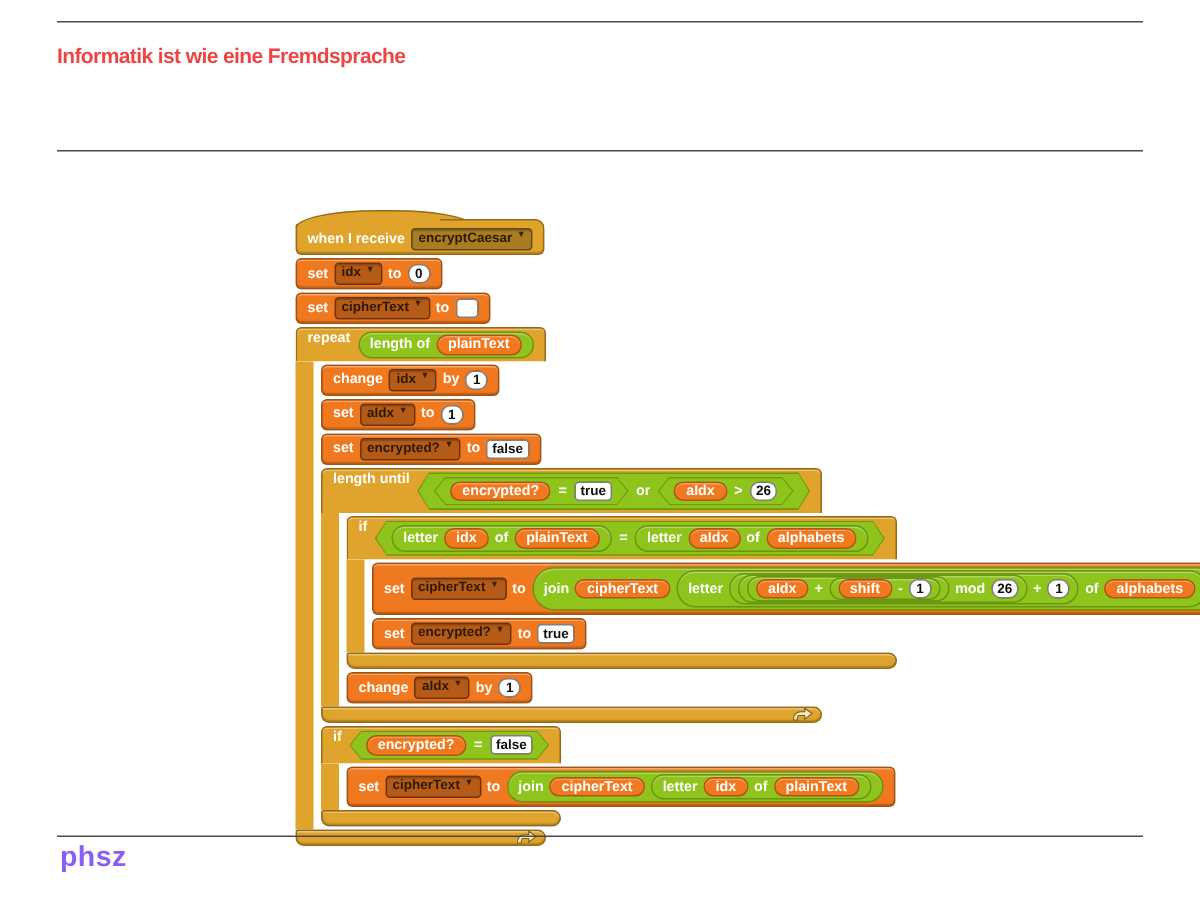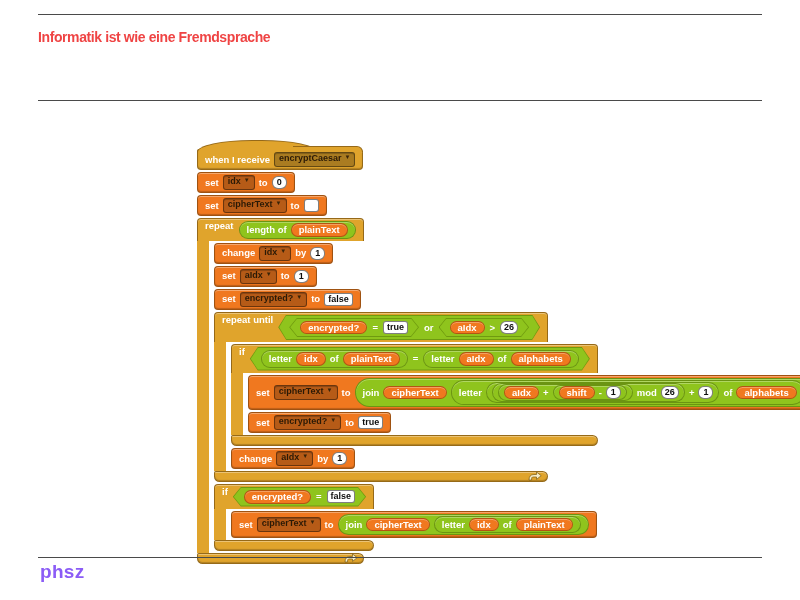--- a/index.html
+++ b/index.html
@@ -155,21 +155,21 @@
         <span class="dd">
           <span>encrypted?</span>
           <span class="arr">▼</span>
         </span>
         <span class="t">to</span>
         <span class="slot">false</span>
       </div>
 
       <div class="cblock">
         <div class="chead">
-          <span class="t">repeat until</span>
+          <span class="t">length until</span>
           <span class="hexo">
               <span class="hexi">
             <span class="hexo">
                   <span class="hexi">
               <span class="rep ov">encrypted?</span>
               <span class="t">=</span>
               <span class="slot">true</span>
             </span>
                 </span>
             <span class="t">or</span>

